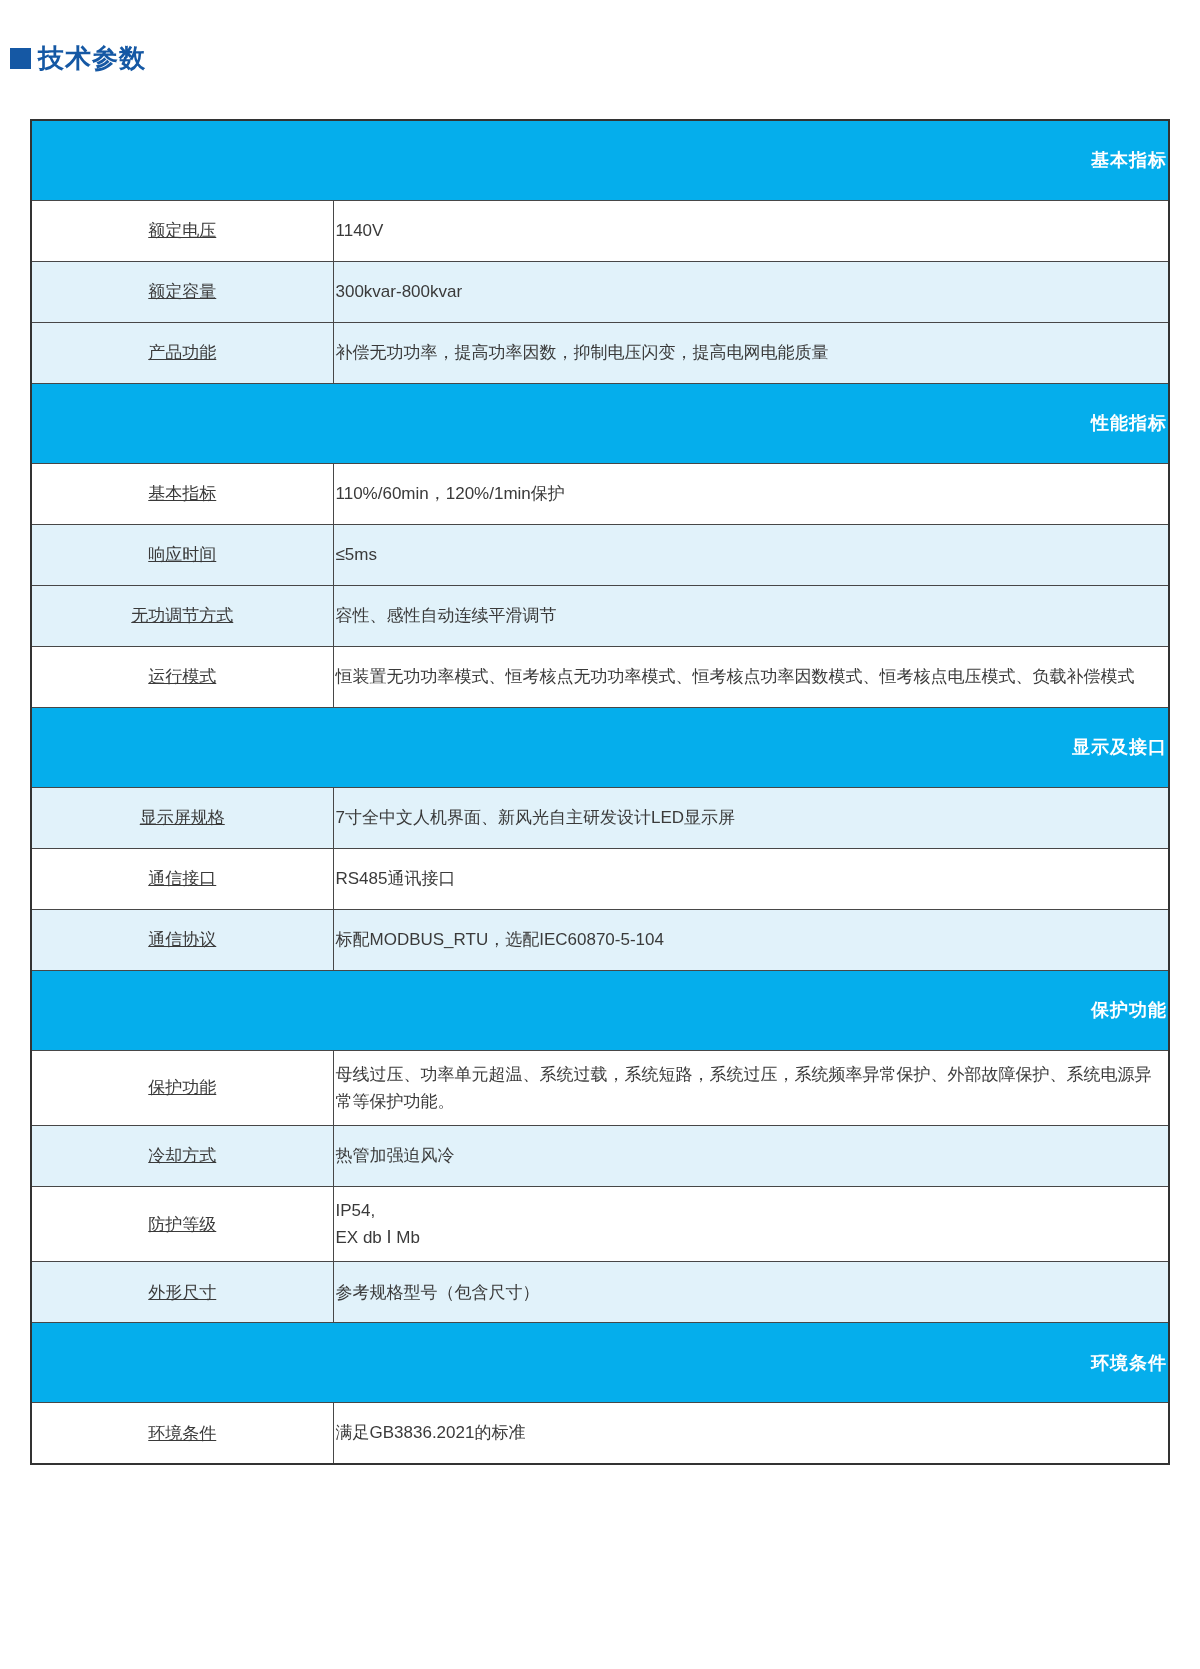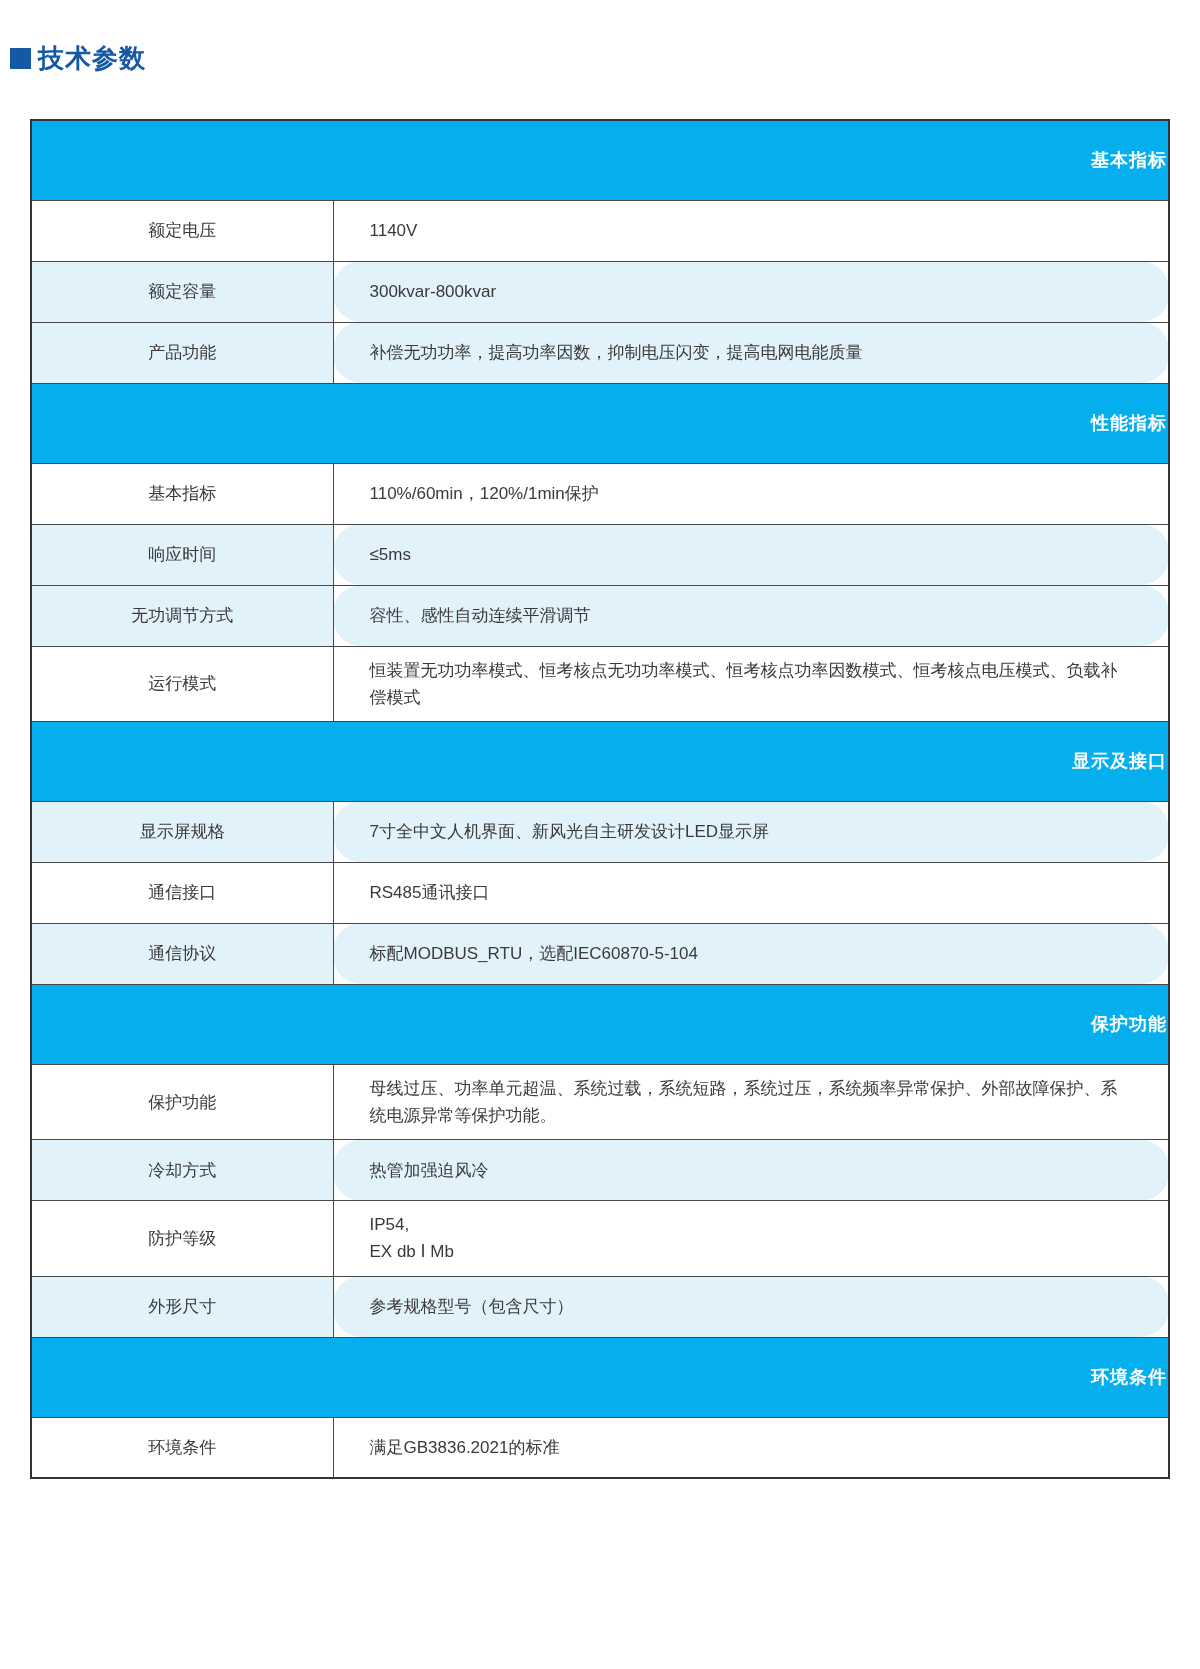--- a/index.html
+++ b/index.html
@@ -55,27 +55,27 @@
     font-weight: bold;
     font-size: 18px;
     text-align: right;
     height: 80px;
     letter-spacing: 1px;
   }
   td.label-cell {
     text-align: center;
     height: 61px;
     padding: 8px 6px;
+    text-decoration: underline;
   }
   td.value-cell {
-    padding: 10px 36px;
+    padding: 10px 2px;
     text-align: left;
     white-space: pre-line;
     line-height: 1.6;
-    border-radius: 28px;
   }
   tr.alt td.label-cell, tr.alt td.value-cell { background: #E1F2FA; }
   tr.plain td.label-cell, tr.plain td.value-cell { background: #ffffff; }
 </style>
 </head>
 <body>
 
 <div class="page">
 
   <div class="title-row">

